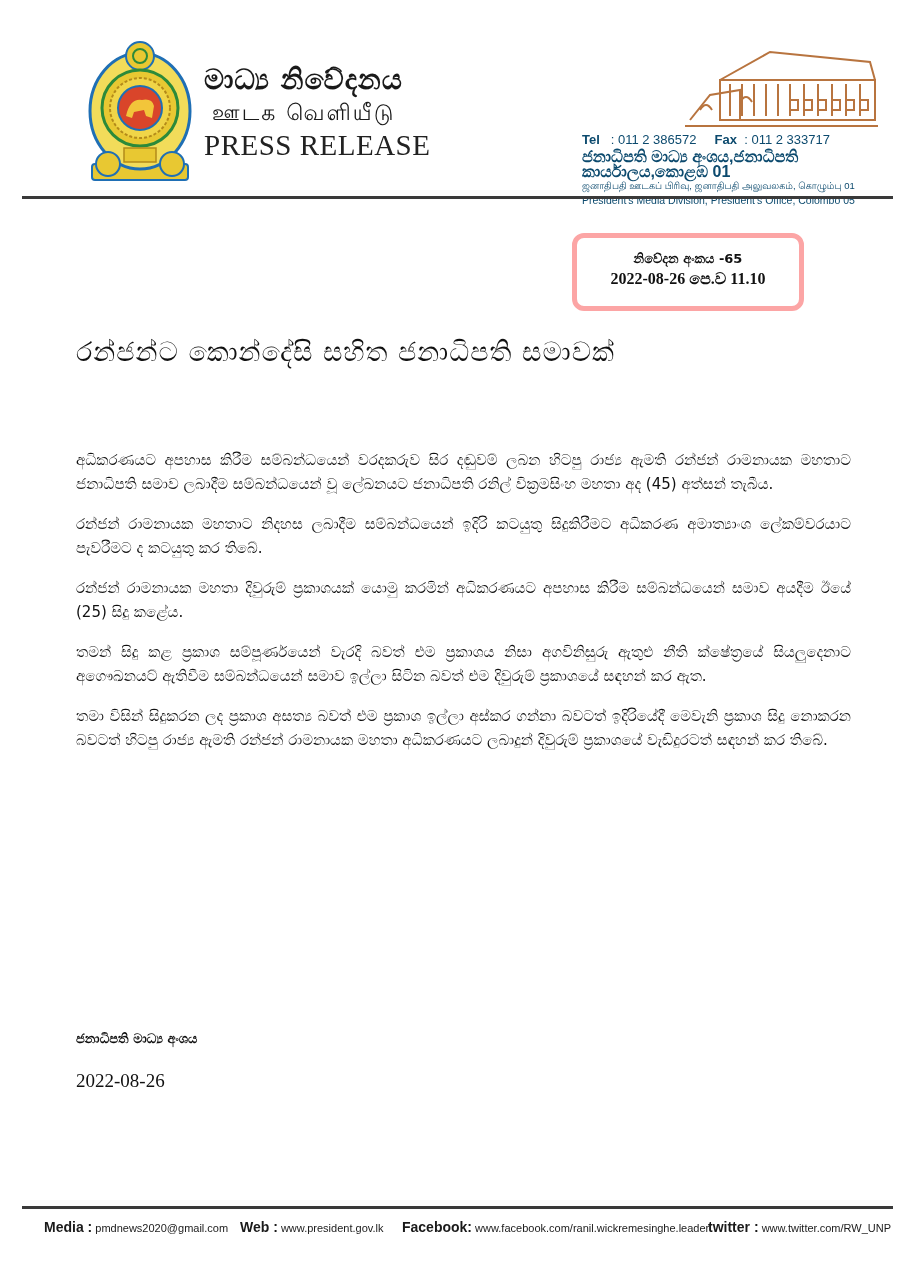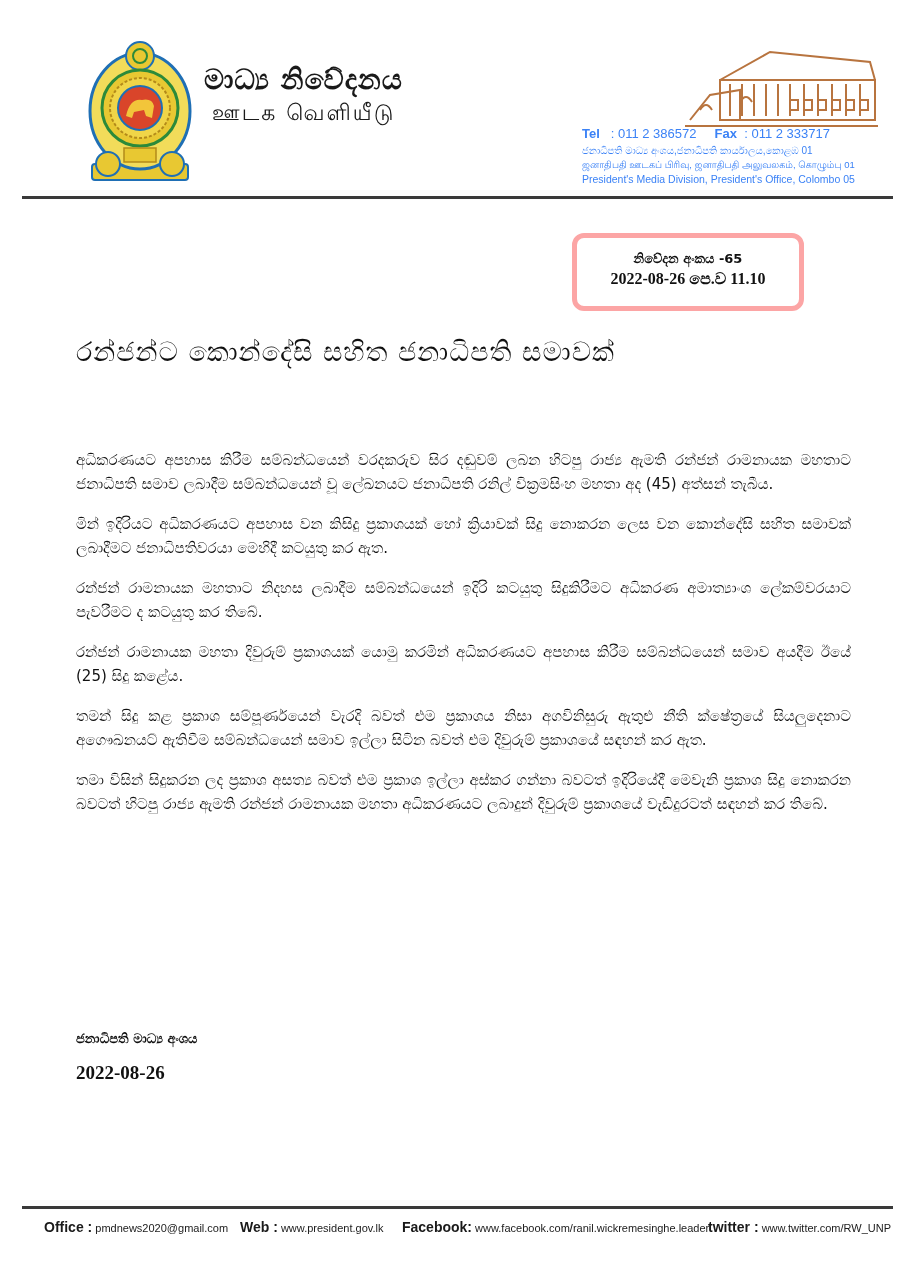--- a/index.html
+++ b/index.html
@@ -5,41 +5,41 @@
   html, body { margin: 0; padding: 0; background: #ffffff; }
   body { width: 904px; height: 1280px; position: relative; overflow: hidden; font-family: "DejaVu Serif", serif; color: #111; }
 
   .emblem { position: absolute; left: 86px; top: 36px; width: 108px; height: 148px; }
   .brand { position: absolute; left: 204px; top: 62px; }
   .brand .si { font-family: "DejaVu Sans", sans-serif; font-size: 28px; font-weight: bold; color: #1a1a1a; letter-spacing: 1px; line-height: 36px; }
   .brand .ta { font-family: "DejaVu Sans", sans-serif; font-size: 22px; color: #1a1a1a; line-height: 30px; margin-left: 8px; letter-spacing: 2px; }
   .brand .en { font-family: "Liberation Serif", serif; font-size: 29px; color: #222; line-height: 34px; letter-spacing: 0.5px; }
 
   .building { position: absolute; left: 680px; top: 40px; width: 200px; height: 90px; }
-  .contact { position: absolute; left: 582px; top: 125px; width: 310px; font-family: "Liberation Sans", sans-serif; color: #3b82f6; }
+  .contact { position: absolute; left: 582px; top: 131px; width: 310px; font-family: "Liberation Sans", sans-serif; color: #0c4a6e; }
   .contact .tel { font-size: 13px; font-weight: bold; line-height: 18px; }
   .contact .tel span.v { font-weight: normal; }
-  .contact .l1 { font-size: 10px; font-weight: normal; line-height: 15px; }
+  .contact .l1 { font-size: 16px; font-weight: bold; line-height: 15px; }
   .contact .l2 { font-size: 9.5px; line-height: 14px; }
   .contact .l3 { font-size: 10.5px; line-height: 15px; }
 
   .hr-top { position: absolute; left: 22px; top: 196px; width: 871px; height: 3px; background: #3a3a3a; }
 
   .ref-box { position: absolute; left: 572px; top: 233px; width: 222px; height: 68px; border: 5px solid #fca5a5; border-radius: 12px; text-align: center; }
   .ref-box .r1 { font-family: "DejaVu Sans", sans-serif; font-size: 13px; font-weight: bold; margin-top: 12px; line-height: 18px; }
   .ref-box .r2 { font-family: "Liberation Serif", serif; font-size: 16px; font-weight: bold; line-height: 22px; }
 
   .title { position: absolute; left: 76px; top: 336px; font-family: "DejaVu Sans", sans-serif; font-size: 27px; color: #111; letter-spacing: 1px; }
 
   .body { position: absolute; left: 76px; top: 448px; width: 775px; font-family: "DejaVu Sans", sans-serif; font-size: 15px; line-height: 24px; text-align: justify; color: #111; }
   .body p { margin: 0 0 16px 0; }
 
   .sign { position: absolute; left: 76px; top: 1028px; }
   .sign .who { font-family: "DejaVu Sans", sans-serif; font-size: 13px; font-weight: bold; line-height: 22px; }
-  .sign .date { font-family: "Liberation Serif", serif; font-size: 19px; line-height: 26px; margin-top: 10px; font-weight: bold; }
+  .sign .date { font-family: "Liberation Serif", serif; font-size: 19px; line-height: 26px; margin-top: 18px; }
 
   .hr-bottom { position: absolute; left: 22px; top: 1206px; width: 871px; height: 3px; background: #3a3a3a; }
   .footer { position: absolute; left: 44px; top: 1219px; width: 840px; font-family: "Liberation Sans", sans-serif; color: #1a1a1a; white-space: nowrap; }
   .footer .item { position: absolute; top: 0; font-size: 11px; }
   .footer .item b { font-size: 14px; font-weight: bold; }
 </style>
 </head>
 <body>
 
 <div class="emblem">
@@ -54,20 +54,21 @@
     <path d="M40 80 Q44 62 56 64 Q66 62 68 70 L66 82 L60 80 L58 74 L48 76 L46 82 Z" fill="#f2c53a"></path>
     <circle cx="22" cy="128" r="12" fill="#e8c832" stroke="#1f6fb5" stroke-width="2"></circle>
     <circle cx="86" cy="128" r="12" fill="#e8c832" stroke="#1f6fb5" stroke-width="2"></circle>
     <rect x="38" y="112" width="32" height="14" fill="#e8c832" stroke="#b38a1a" stroke-width="1.5"></rect>
   </svg>
 </div>
 
 <div class="brand">
   <div class="si">මාධ්‍ය නිවේදනය</div>
   <div class="ta">ஊடக வெளியீடு</div>
+  <div class="en">PRESS RELEASE</div>
 </div>
 
 <div class="building">
   <svg width="200" height="90" viewBox="0 0 200 90">
     <g fill="none" stroke="#b8743f" stroke-width="2">
       <path d="M10 80 L30 55 L60 50 L60 80"></path>
       <path d="M40 40 L90 12 L190 22 L195 40"></path>
       <rect x="40" y="40" width="155" height="40"></rect>
       <path d="M50 44 v32 M62 44 v32 M74 44 v32 M86 44 v32 M98 44 v32 M110 44 v32 M124 44 v32 M138 44 v32 M152 44 v32 M166 44 v32 M180 44 v32"></path>
       <path d="M5 86 H198"></path>
@@ -98,37 +99,36 @@
 
 <div class="ref-box">
   <div class="r1">නිවේදන අංකය -65</div>
   <div class="r2">2022-08-26 පෙ.ව 11.10</div>
 </div>
 
 <div class="title">රන්ජන්ට කොන්දේසි සහිත ජනාධිපති සමාවක්</div>
 
 <div class="body">
   <p>අධිකරණයට අපහාස කිරීම සම්බන්ධයෙන් වරදකරුව සිර දඬුවම් ලබන හිටපු රාජ්‍ය ඇමති රන්ජන් රාමනායක මහතාට ජනාධිපති සමාව ලබාදීම සම්බන්ධයෙන් වූ ලේඛනයට ජනාධිපති රනිල් වික්‍රමසිංහ මහතා අද (45) අත්සන් තැබීය.</p>
-  <p>මින් ඉදිරියට අධිකරණයට අපහාස වන කිසිදු ප්‍රකාශයක් හෝ ක්‍රියාවක් සිදු නොකරන ලෙස වන කොන්දේසි සහිත සමාවක් ලබාදීමට ජනාධිපතිවරයා මෙහිදී කටයුතු කර ඇත.</p>
   <p>රන්ජන් රාමනායක මහතාට නිදහස ලබාදීම සම්බන්ධයෙන් ඉදිරි කටයුතු සිදුකිරීමට අධිකරණ අමාත්‍යාංශ ලේකම්වරයාට පැවරීමට ද කටයුතු කර තිබේ.</p>
   <p>රන්ජන් රාමනායක මහතා දිවුරුම් ප්‍රකාශයක් යොමු කරමින් අධිකරණයට අපහාස කිරීම සම්බන්ධයෙන් සමාව අයදීම ඊයේ (25) සිදු කළේය.</p>
   <p>තමන් සිදු කළ ප්‍රකාශ සම්පූර්ණයෙන් වැරදි බවත් එම ප්‍රකාශය නිසා අගවිනිසුරු ඇතුළු නීති ක්ෂේත්‍රයේ  සියලුදෙනාට අගෞඛනයට් ඇතිවීම සම්බන්ධයෙන් සමාව ඉල්ලා සිටින බවත් එම දිවුරුම් ප්‍රකාශයේ සඳහන් කර ඇත.</p>
   <p>තමා විසින් සිදුකරන ලද ප්‍රකාශ අසත්‍ය බවත් එම ප්‍රකාශ ඉල්ලා අස්කර ගන්නා බවටත් ඉදිරියේදී මෙවැනි ප්‍රකාශ සිදු නොකරන බවටත් හිටපු රාජ්‍ය ඇමති රන්ජන් රාමනායක මහතා අධිකරණයට ලබාදුන් දිවුරුම් ප්‍රකාශයේ වැඩිදුරටත්  සඳහන් කර තිබේ.</p>
 </div>
 
 <div class="sign">
   <div class="who">ජනාධිපති මාධ්‍ය අංශය</div>
   <div class="date">2022-08-26</div>
 </div>
 
 <div class="hr-bottom"></div>
 
 <div class="footer">
   <div class="item" style="left:0px">
-    <b>Office :</b>
+    <b>Media :</b>
     <span>pmdnews2020@gmail.com</span>
   </div>
   <div class="item" style="left:196px">
     <b>Web :</b>
     <span>www.president.gov.lk</span>
   </div>
   <div class="item" style="left:358px">
     <b>Facebook:</b>
     <span>www.facebook.com/ranil.wickremesinghe.leader</span>
   </div>

